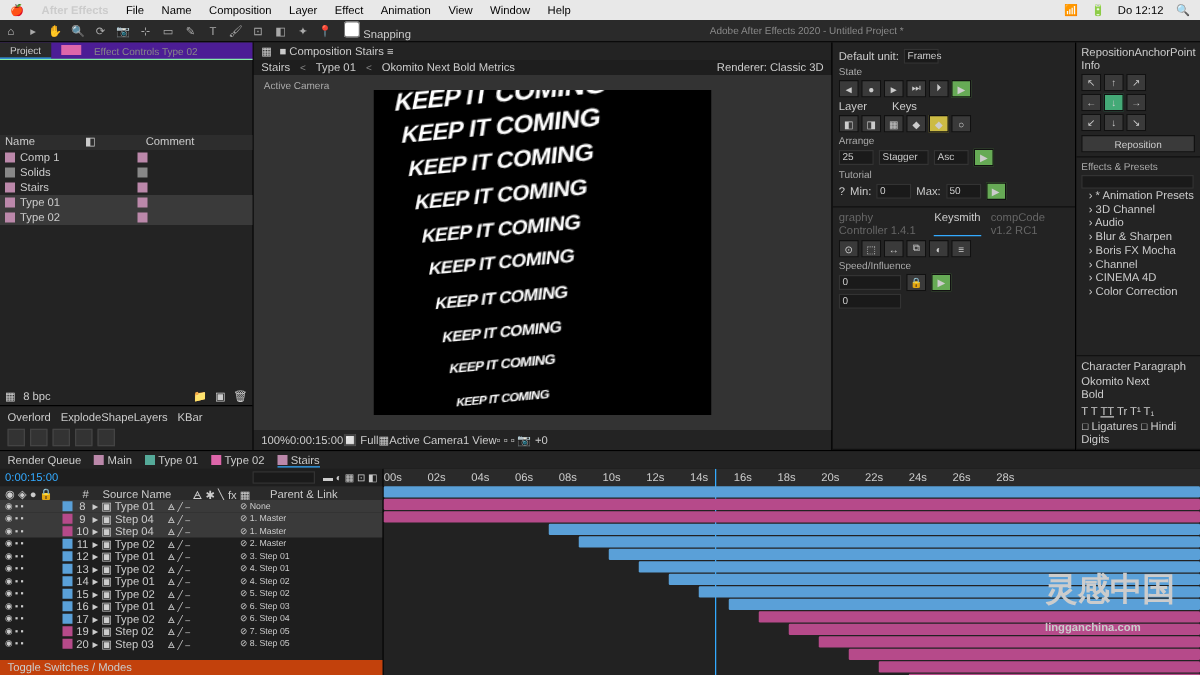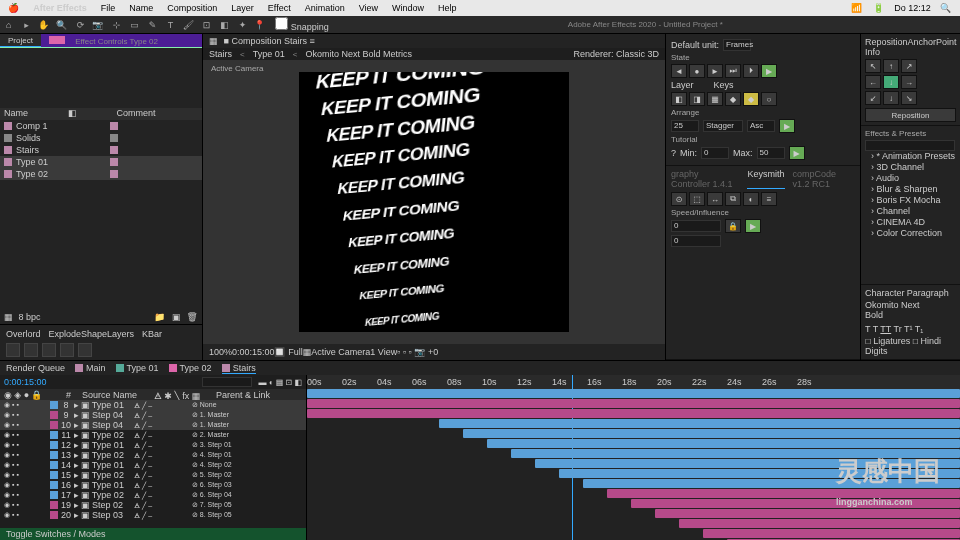--- a/index.html
+++ b/index.html
@@ -64,21 +64,21 @@
 .tl-rows{flex:1;overflow:hidden}
 .tl-row{height:10px;display:flex;align-items:center;padding:0 4px;gap:2px;font-size:7px}
 .tl-row.sel{background:#3a3a3a}
 .num-box{width:12px;text-align:center}
 .tl-right{flex:1;position:relative;background:#222}
 .ruler{height:14px;background:#2a2a2a;display:flex;position:relative;font-size:7px;color:#888}
 .ruler span{position:absolute;top:2px}
 .playhead{position:absolute;top:0;width:1px;height:100%;background:#3af;left:265px}
 .bars{position:relative}
 .bar{position:absolute;height:9px;border-radius:1px}
-.tl-foot{height:12px;background:#14532d;font-size:7px;color:#888;display:flex;align-items:center;padding:0 6px}
+.tl-foot{height:12px;background:#c2410c;font-size:7px;color:#888;display:flex;align-items:center;padding:0 6px}
 .watermark{position:absolute;right:20px;bottom:30px;font-size:18px;color:rgba(255,255,255,0.35);font-weight:bold;pointer-events:none}
 .watermark .cn{font-size:26px}
 </style>
 </head>
 <body>
 
 <div class="menubar">
   <span>🍎</span>
   <b>After Effects</b>
   <span>File</span>

